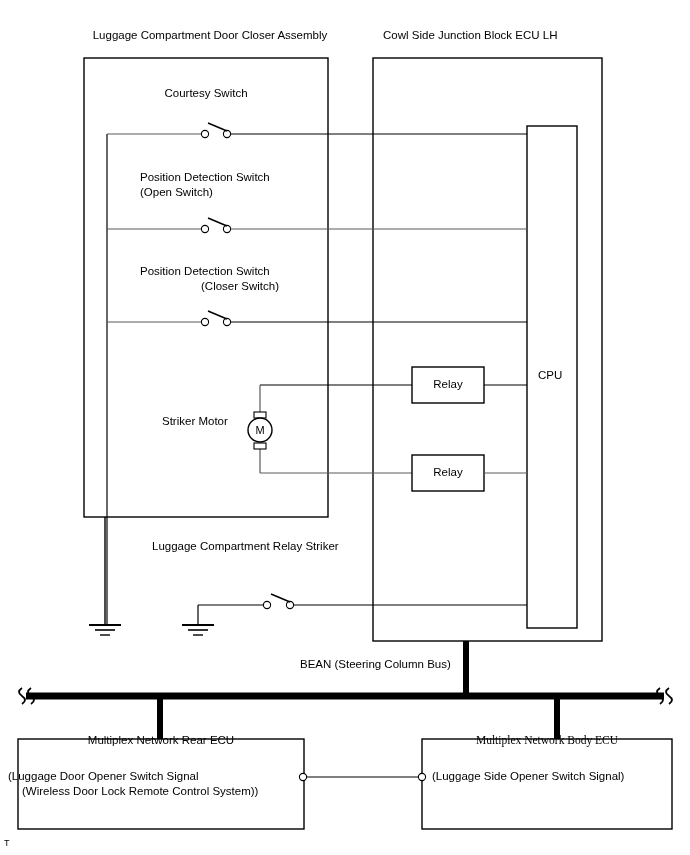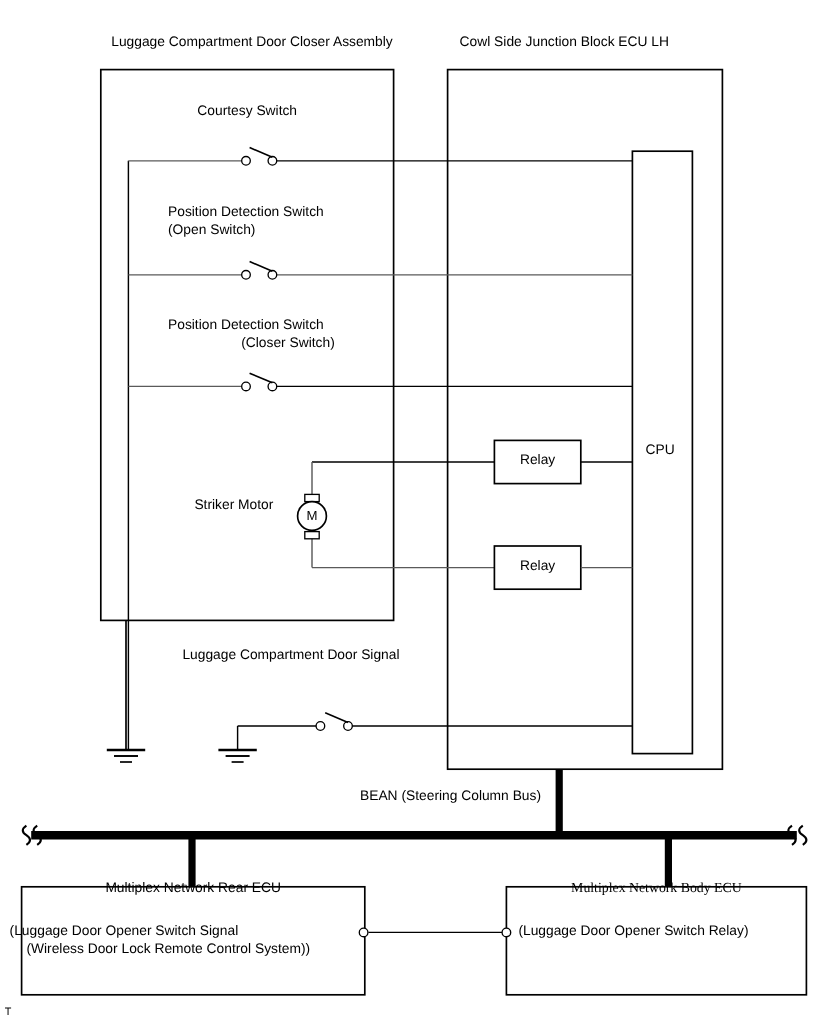--- a/index.html
+++ b/index.html
@@ -149,26 +149,26 @@
   <div class="lbl left" style="left:162px; top:414px;">Striker Motor</div>
 
   <div class="lbl center" style="left:250px; top:423px; width:20px; font-size:11px;">M</div>
 
   <div class="lbl center" style="left:412px; top:377px; width:72px;">Relay</div>
 
   <div class="lbl center" style="left:412px; top:465px; width:72px;">Relay</div>
 
   <div class="lbl left" style="left:538px; top:368px;">CPU</div>
 
-  <div class="lbl left" style="left:152px; top:539px;">Luggage Compartment Door Signal</div>
+  <div class="lbl left" style="left:152px; top:539px;">Luggage Compartment Relay Striker</div>
 
   <div class="lbl left" style="left:258px; top:657px;margin-left:42px;">BEAN (Steering Column Bus)</div>
 
   <div class="lbl center" style="left:18px; top:733px; width:286px;">Multiplex Network Rear ECU</div>
   <div class="lbl left" style="left:8px; top:769px;">(Luggage Door Opener Switch Signal</div>
   <div class="lbl left" style="left:22px; top:784px;">(Wireless Door Lock Remote Control System))</div>
 
   <div class="lbl center" style="left:422px; top:733px; width:250px;font-family:Liberation Serif, serif;">Multiplex Network Body ECU</div>
-  <div class="lbl left" style="left:432px; top:769px;">(Luggage Door Opener Switch Relay)</div>
+  <div class="lbl left" style="left:432px; top:769px;">(Luggage Side Opener Switch Signal)</div>
 
   <div class="tiny-t">T</div>
 
 </div>
 
 </body></html>

